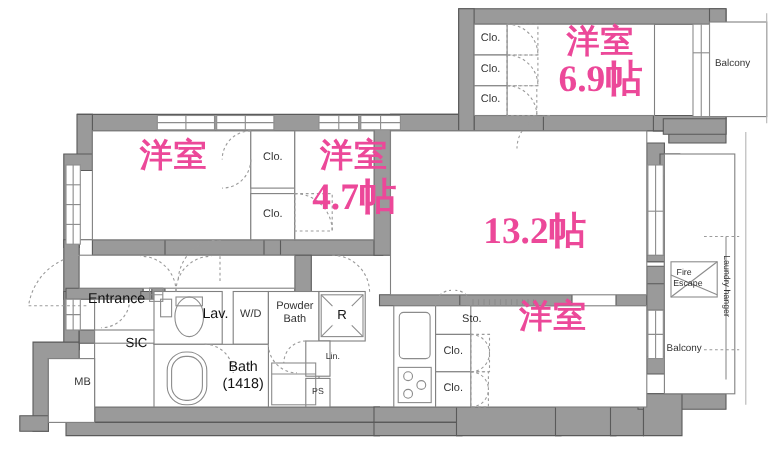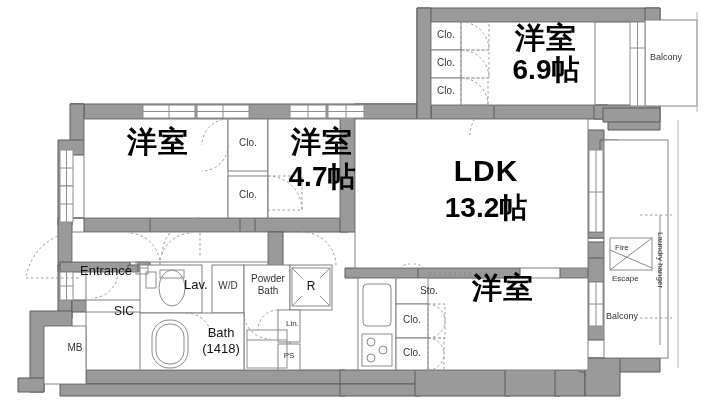--- a/index.html
+++ b/index.html
@@ -1,21 +1,21 @@
 <!DOCTYPE html>
 <html><head>
 <meta charset="utf-8">
 <style>
   html,body{margin:0;padding:0;background:#ffffff;}
   body{font-family:"Liberation Sans","DejaVu Sans",sans-serif;}
   #plan{position:relative;width:707px;height:414px;background:#ffffff;overflow:hidden;}
   #plan svg{position:absolute;left:0;top:0;}
-  .lbl{position:absolute;color:#000000;line-height:1.05;white-space:nowrap;}
+  .lbl{position:absolute;color:#ec4899;line-height:1.05;white-space:nowrap;}
   .room-name{font-size:30px;font-weight:700;letter-spacing:1px;}
-  .room-size{font-size:28px;font-weight:700;letter-spacing:0px;}
+  .room-size{font-size:34px;font-weight:700;letter-spacing:0px;font-family:Liberation Serif, serif;}
   .tiny{font-size:10px;color:#333;letter-spacing:0px;}
   .tiny9{font-size:9px;color:#333;}
   .tiny8{font-size:8px;color:#333;}
   .mid{font-size:12px;color:#111;}
   .mid13{font-size:13px;color:#111;}
   .ctr{text-align:center;}
   .rot{transform-origin:0 0;}
 </style>
 </head>
 <body>
@@ -326,21 +326,20 @@
   </svg>
 
   <div class="lbl room-name ctr" style="left:497px;top:22px;width:98px;">洋室</div>
   <div class="lbl room-size ctr" style="left:497px;top:55px;width:98px;">6.9帖</div>
 
   <div class="lbl room-name ctr" style="left:100px;top:126px;width:116px;">洋室</div>
 
   <div class="lbl room-name ctr" style="left:272px;top:126px;width:100px;">洋室</div>
   <div class="lbl room-size ctr" style="left:272px;top:162px;width:100px;">4.7帖</div>
 
-  <div class="lbl room-name ctr" style="left:423px;top:155px;width:126px;">LDK</div>
   <div class="lbl room-size ctr" style="left:413px;top:193px;width:146px;">13.2帖</div>
 
   <div class="lbl room-name ctr" style="left:448px;top:272px;width:110px;">洋室</div>
 
   <div class="lbl tiny ctr" style="left:431px;top:30px;width:30px;">Clo.</div>
   <div class="lbl tiny ctr" style="left:431px;top:58px;width:30px;">Clo.</div>
   <div class="lbl tiny ctr" style="left:431px;top:86px;width:30px;">Clo.</div>
 
   <div class="lbl tiny ctr" style="left:228px;top:138px;width:40px;">Clo.</div>
   <div class="lbl tiny ctr" style="left:228px;top:190px;width:40px;">Clo.</div>
@@ -361,25 +360,25 @@
   <div class="lbl tiny ctr" style="left:212px;top:281px;width:32px;">W/D</div>
 
   <div class="lbl tiny ctr" style="left:240px;top:274px;width:56px;">Powder</div>
   <div class="lbl tiny ctr" style="left:240px;top:286px;width:56px;">Bath</div>
 
   <div class="lbl mid ctr" style="left:302px;top:280px;width:18px;">R</div>
 
   <div class="lbl mid13 ctr" style="left:190px;top:326px;width:62px;">Bath</div>
   <div class="lbl mid13 ctr" style="left:186px;top:342px;width:70px;">(1418)</div>
 
-  <div class="lbl tiny8 ctr" style="left:276px;top:320px;width:33px;">Lin.</div>
+  <div class="lbl tiny8 ctr" style="left:286px;top:320px;width:33px;">Lin.</div>
 
   <div class="lbl tiny8 ctr" style="left:278px;top:352px;width:22px;">PS</div>
 
   <div class="lbl tiny9" style="left:650px;top:53px;">Balcony</div>
   <div class="lbl tiny9" style="left:606px;top:312px;">Balcony</div>
 
   <div class="lbl tiny8" style="left:615px;top:244px;">Fire</div>
-  <div class="lbl tiny8" style="left:612px;top:254px;margin-top:21px;">Escape</div>
+  <div class="lbl tiny8" style="left:612px;top:254px;">Escape</div>
 
   <div class="lbl tiny8 rot" style="left:664px;top:232px;transform:rotate(90deg);">Laundry hanger</div>
 
 </div>
 
 </body></html>

